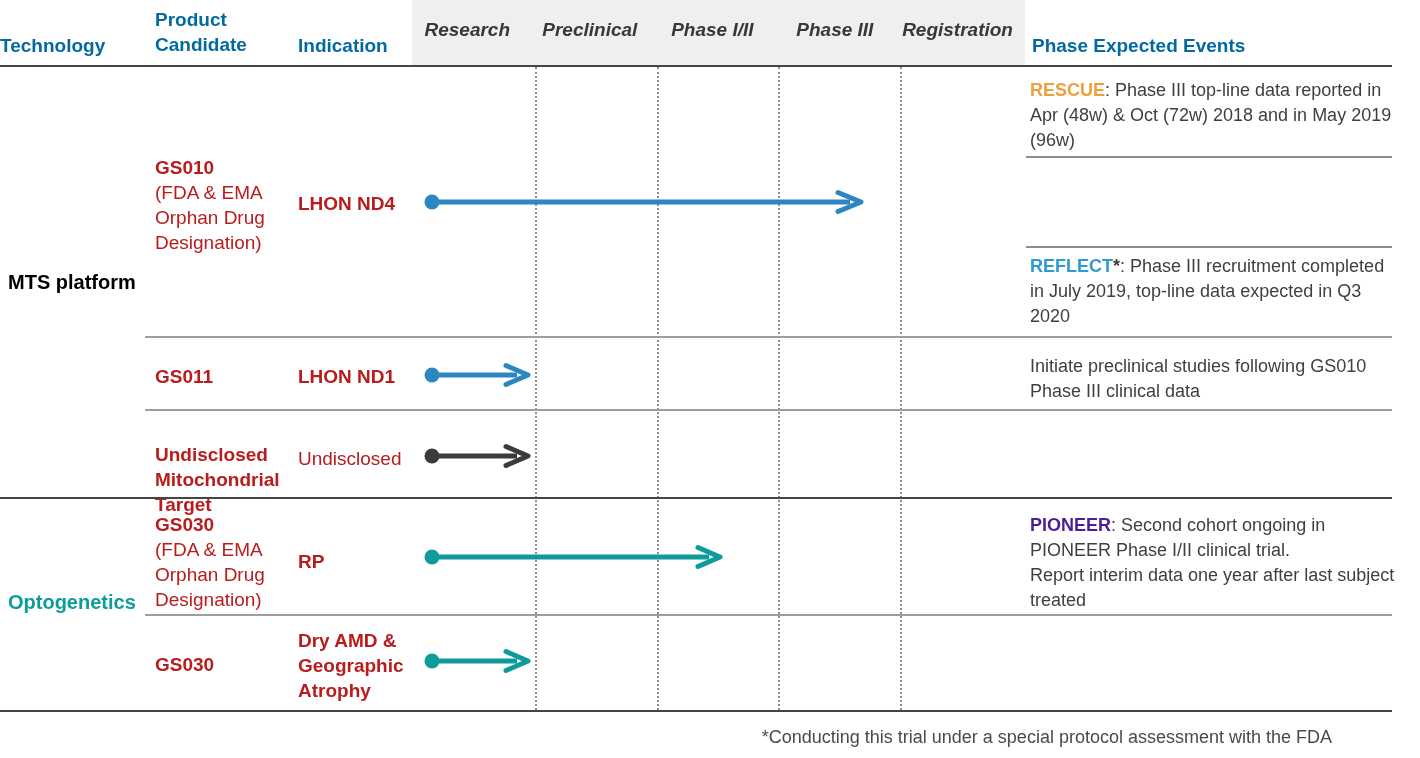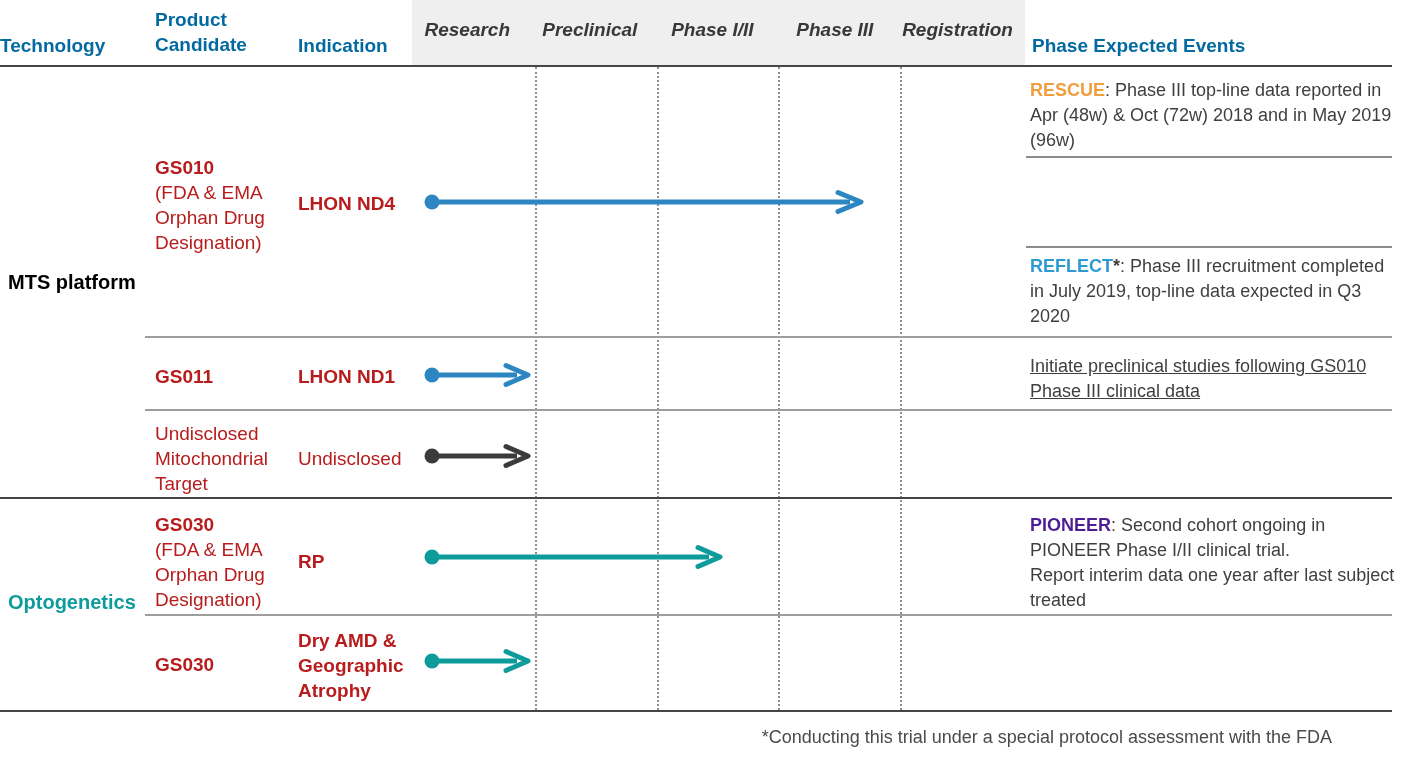--- a/index.html
+++ b/index.html
@@ -65,25 +65,25 @@
 
   <div class="hr row" style="top:336px;"></div>
 
   <div class="txt bold" style="left:155px;top:364px;">GS011</div>
   <div class="txt bold" style="left:298px;top:364px;">LHON ND1</div>
   <svg class="arrow" style="left:422px;top:362px;" width="120" height="26">
     <circle cx="10" cy="13" r="7.5" fill="#2B86C1"></circle>
     <line x1="10" y1="13" x2="95" y2="13" stroke-width="5" stroke="#2B86C1"></line>
     <polyline points="84,3.5 106,13 84,22.5" fill="none" stroke-width="5" stroke-linecap="round" stroke-linejoin="round" stroke="#2B86C1"></polyline>
   </svg>
-  <div class="ev" style="top:354px;text-decoration:underline;">Initiate preclinical studies following GS010 Phase III clinical data</div>
+  <div class="ev" style="top:354px;">Initiate preclinical studies following GS010 Phase III clinical data</div>
 
   <div class="hr row" style="top:409px;"></div>
 
-  <div class="txt" style="left:155px;top:421px;width:138px;">Undisclosed Mitochondrial Target</div>
+  <div class="txt" style="left:155px;top:442px;width:138px;font-weight:bold;">Undisclosed Mitochondrial Target</div>
   <div class="txt" style="left:298px;top:446px;">Undisclosed</div>
   <svg class="arrow" style="left:422px;top:443px;" width="120" height="26">
     <circle cx="10" cy="13" r="7.5" fill="#3B3B3B"></circle>
     <line x1="10" y1="13" x2="95" y2="13" stroke-width="5" stroke="#3B3B3B"></line>
     <polyline points="84,3.5 106,13 84,22.5" fill="none" stroke-width="5" stroke-linecap="round" stroke-linejoin="round" stroke="#3B3B3B"></polyline>
   </svg>
 
   <div class="hr" style="top:497px;"></div>
 
   <div class="tech-label" style="left: 8px; top: 591px; color: rgb(13, 155, 155);">Optogenetics</div>

